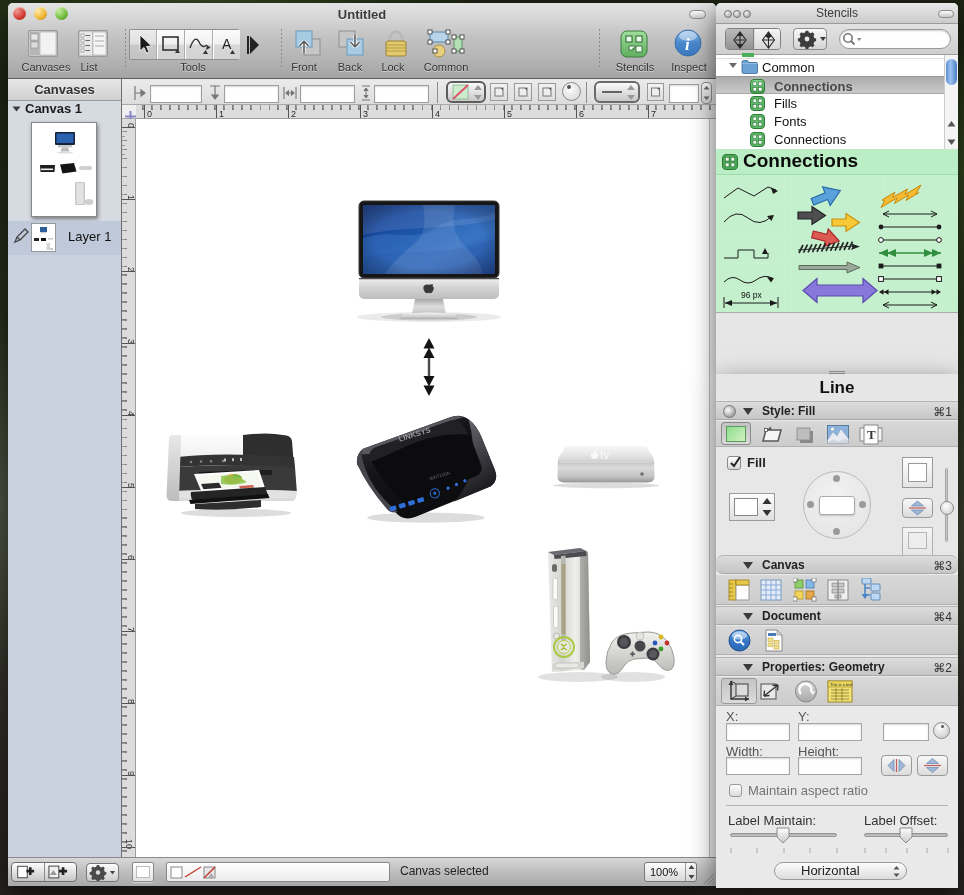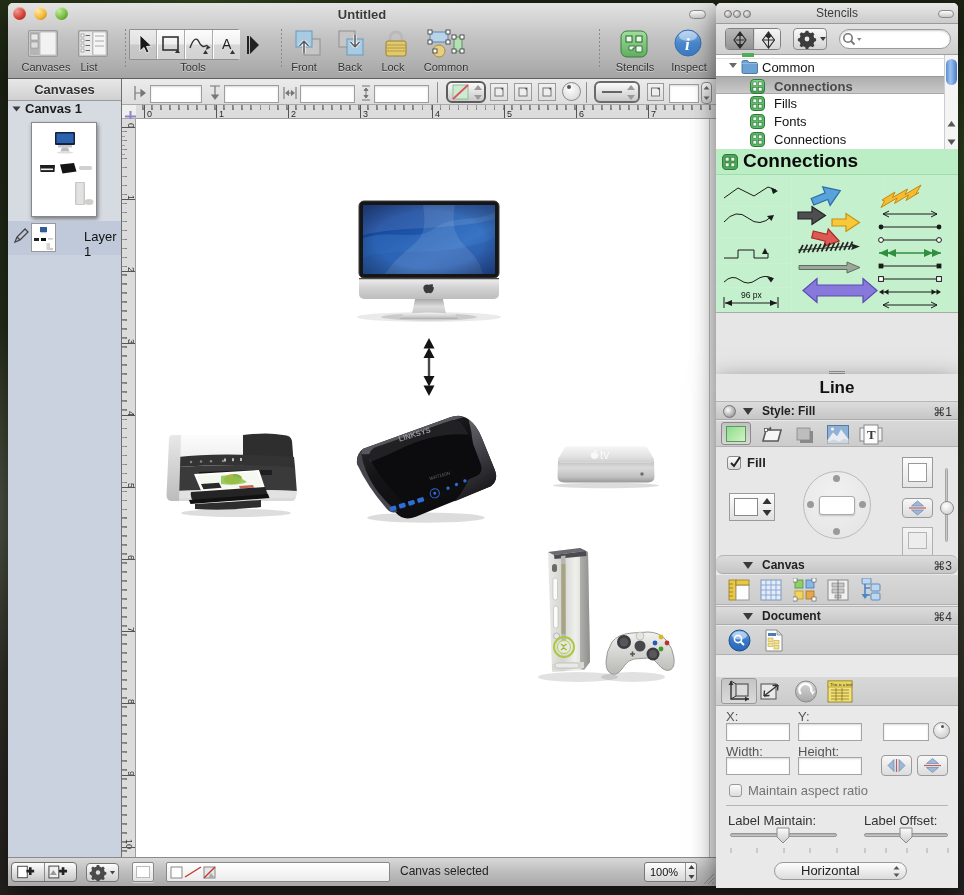--- a/index.html
+++ b/index.html
@@ -345,21 +345,21 @@
         <svg width="23" height="27" viewBox="0 0 23 27">
           <rect x="8" y="3" width="7" height="5" fill="#2e5d9e"></rect>
             <rect x="8.5" y="8.2" width="6" height="1" fill="#bbb"></rect>
           <path d="M2 14 h5 v3 h-5 z" fill="#222"></path>
             <path d="M9 14 h5 v3 h-5 z" fill="#111"></path>
           <rect x="16" y="14" width="5" height="1.6" fill="#ccc"></rect>
           <rect x="14.5" y="19" width="3.5" height="7" fill="#d5d5d3"></rect>
             <ellipse cx="19.5" cy="25" rx="1.8" ry="1.2" fill="#ccc"></ellipse>
         </svg>
       </div>
-      <div class="abs" style="left:76px; top:8px; font-size:13px; color:#111;">Layer 1</div>
+      <div class="abs" style="left:60px; top:8px; font-size:13px; color:#111;">Layer 1</div>
     </div>
   </div>
   <div id="hruler">
     <svg width="594" height="14" viewBox="0 0 594 14">
       <g stroke="#9a9a9a" stroke-width="1">
 
         <g id="ht"></g>
       </g>
       <g font-size="9" fill="#2a2a2a" font-family="Liberation Sans">
         <text x="25" y="12">0</text>
@@ -1079,20 +1079,25 @@
         <rect x="5" y="4" width="8" height="3" fill="#4a7ab8"></rect>
         <g fill="#f2e28a" stroke="#b89a30" stroke-width=".5">
           <rect x="5" y="9" width="5" height="3.5"></rect>
           <rect x="5" y="14" width="5" height="3.5"></rect>
           <rect x="11" y="11.5" width="5" height="3.5"></rect>
           <rect x="11" y="16.5" width="5" height="3.5"></rect>
         </g>
       </svg>
   </div>
 
+  <div class="insphdr" style="top:283px;">
+    <div class="abs" style="left:27px; top:6px; width:0; height:0; border-top:7px solid #3a3a3a; border-left:5px solid transparent; border-right:5px solid transparent;"></div>
+    <div class="abs" style="left:46px; top:2px;">Properties: Geometry</div>
+    <div class="cmdkey">⌘2</div>
+  </div>
   <div class="ibtnrow" style="top:303px; height:29px;">
     <div class="abs" style="left:5px; top:1px; width:36px; height:26px; border:1px solid #999; border-radius:3px; background:linear-gradient(180deg,#c4c4c4,#dadada);"></div>
     <svg class="abs" style="left:11px; top:3px;" width="24" height="23" viewBox="0 0 24 23">
         <rect x="9" y="4" width="12" height="12" fill="#dcdcdc" stroke="#555" stroke-width="1.2"></rect>
         <path d="M4 1 v18 h18" fill="none" stroke="#333" stroke-width="1.4"></path>
         <path d="M4 1 l-2.5 4 h5 z M22 19 l-4 -2.5 v5 z" fill="#333"></path>
         <path d="M9 16 l-5 3 M9 4 l-5 -3" stroke="#333"></path>
       </svg>
     <svg class="abs" style="left:43px; top:3px;" width="24" height="23" viewBox="0 0 24 23">
         <rect x="2" y="4" width="15" height="15" fill="#e8e8e8" stroke="#666" stroke-width="1.2"></rect>

